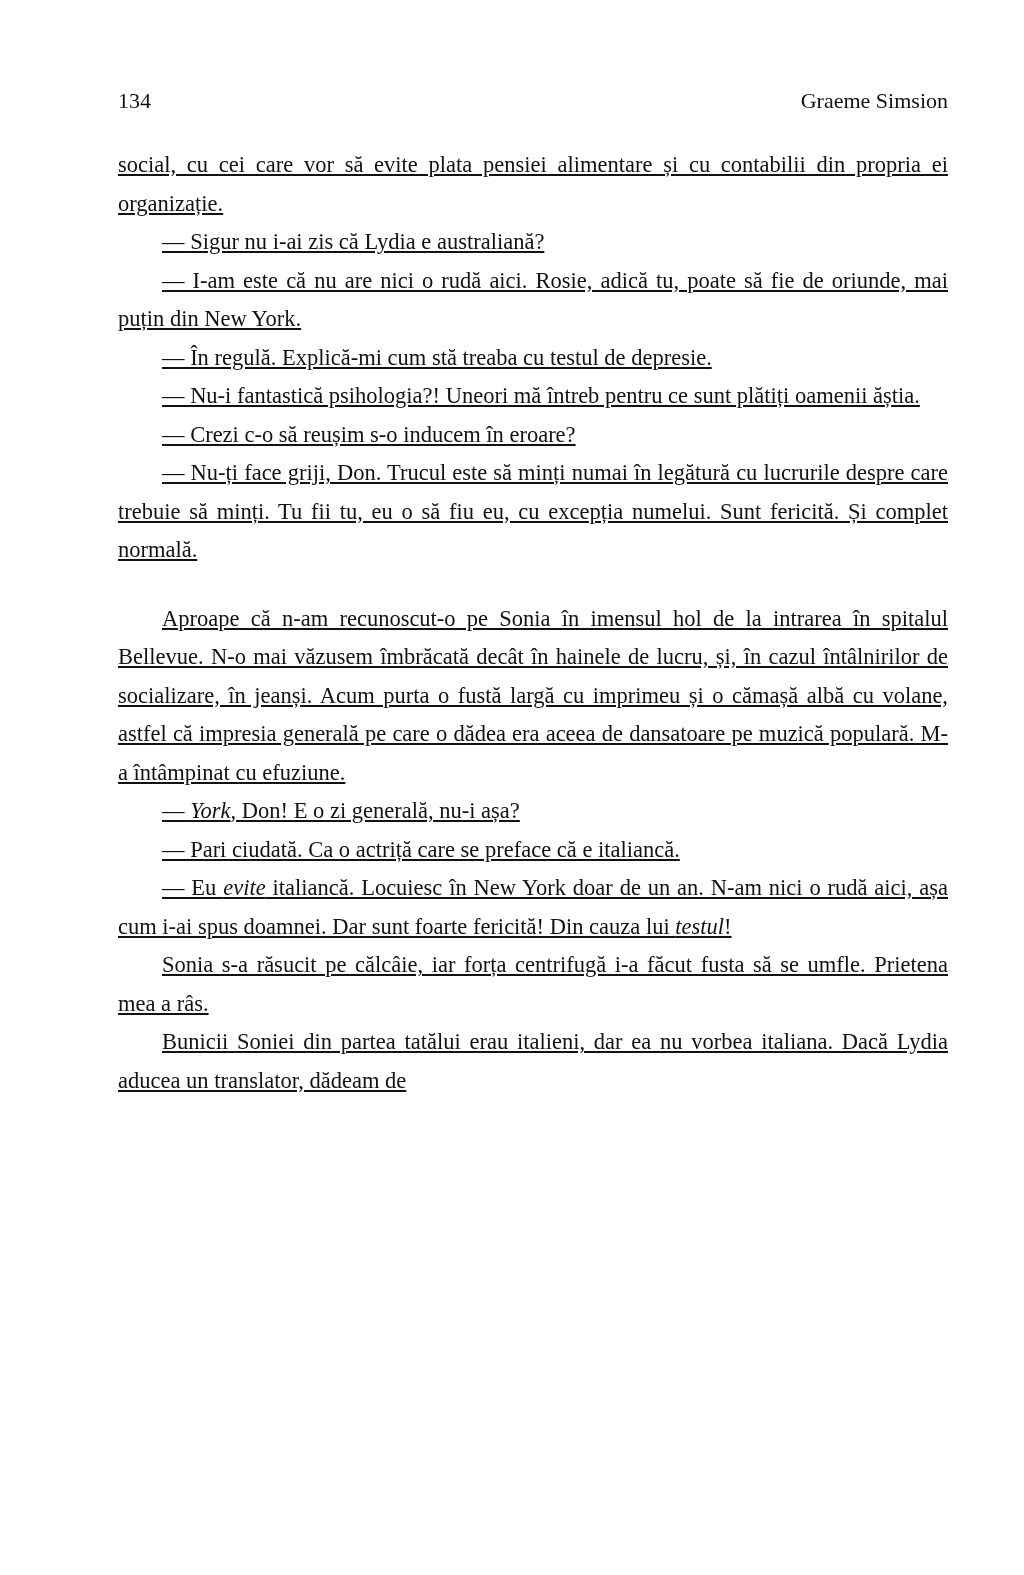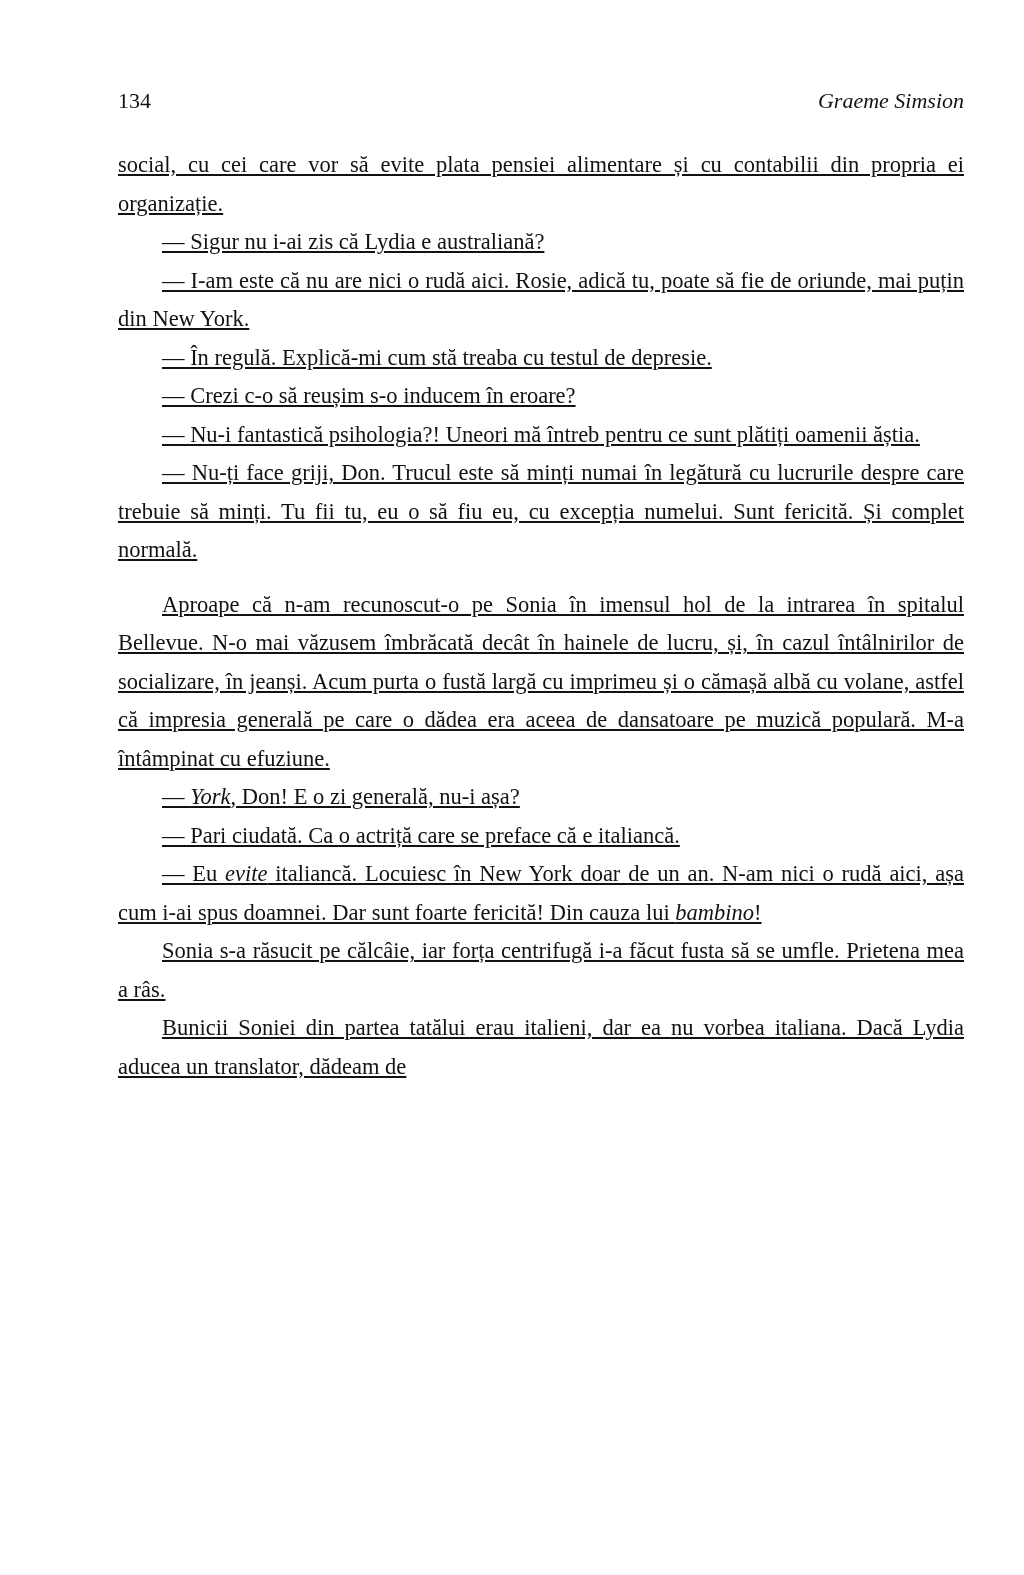--- a/index.html
+++ b/index.html
@@ -6,76 +6,75 @@
     margin: 0;
     padding: 0;
     background: #ffffff;
   }
   .page {
     position: relative;
     width: 1024px;
     height: 1575px;
     box-sizing: border-box;
     background: #ffffff;
-    padding: 88px 60px 60px 118px;
+    padding: 88px 76px 60px 118px;
     font-family: "Liberation Serif", "DejaVu Serif", serif;
     color: #121212;
     overflow: hidden;
   }
   .page-header {
     display: flex;
     justify-content: space-between;
     align-items: baseline;
     font-size: 22px;
     margin-bottom: 32px;
   }
   .page-number {
     font-style: normal;
   }
   .author-name {
-    font-style: italic;
     text-align: center;
   }
   .page-body {
     text-align: justify;
     text-decoration: underline;
   }
   .para {
     margin: 0;
     font-size: 22.5px;
     line-height: 38.5px;
     text-align: justify;
     text-justify: inter-word;
   }
   .para.indent {
     text-indent: 44px;
   }
   .para.gap {
-    margin-top: 16px;
+    margin-top: 30px;
   }
   .para em {
     font-style: italic;
   }
 </style>
 </head>
 <body>
 
 <div class="page">
   <div class="page-header">
     <span class="page-number">134</span>
     <span class="author-name">Graeme Simsion</span>
   </div>
   <div class="page-body">
       <p class="para"><span>social, cu cei care vor să evite plata pensiei alimentare și cu contabilii din propria ei organizație.</span></p>
       <p class="para indent"><span>— Sigur nu i-ai zis că Lydia e australiană?</span></p>
       <p class="para indent"><span>— I-am este că nu are nici o rudă aici. Rosie, adică tu, poate să fie de oriunde, mai puțin din New York.</span></p>
       <p class="para indent"><span>— În regulă. Explică-mi cum stă treaba cu testul de depresie.</span></p>
+      <p class="para indent"><span>— Nu-i fantastică psihologia?! Uneori mă întreb pentru ce sunt plătiți oamenii ăștia.</span></p>
       <p class="para indent"><span>— Crezi c-o să reușim s-o inducem în eroare?</span></p>
-      <p class="para indent"><span>— Nu-i fantastică psihologia?! Uneori mă întreb pentru ce sunt plătiți oamenii ăștia.</span></p>
       <p class="para indent"><span>— Nu-ți face griji, Don. Trucul este să minți numai în legătură cu lucrurile despre care trebuie să minți. Tu fii tu, eu o să fiu eu, cu excepția numelui. Sunt fericită. Și complet normală.</span></p>
       <p class="para indent gap"><span>Aproape că n-am recunoscut-o pe Sonia în imensul hol de la intrarea în spitalul Bellevue. N-o mai văzusem îmbrăcată decât în hainele de lucru, și, în cazul întâlnirilor de socializare, în jeanși. Acum purta o fustă largă cu imprimeu și o cămașă albă cu volane, astfel că impresia generală pe care o dădea era aceea de dansatoare pe muzică populară. M-a întâmpinat cu efuziune.</span></p>
       <p class="para indent"><span>— </span><em>York</em><span>, Don! E o zi generală, nu-i așa?</span></p>
       <p class="para indent"><span>— Pari ciudată. Ca o actriță care se preface că e italiancă.</span></p>
-      <p class="para indent"><span>— Eu </span><em>evite</em><span> italiancă. Locuiesc în New York doar de un an. N-am nici o rudă aici, așa cum i-ai spus doamnei. Dar sunt foarte fericită! Din cauza lui </span><em>bambino</em><span>!</span></p>
+      <p class="para indent"><span>— Eu </span><em>evite</em><span> italiancă. Locuiesc în New York doar de un an. N-am nici o rudă aici, așa cum i-ai spus doamnei. Dar sunt foarte fericită! Din cauza lui </span><em>testul</em><span>!</span></p>
       <p class="para indent"><span>Sonia s-a răsucit pe călcâie, iar forța centrifugă i-a făcut fusta să se umfle. Prietena mea a râs.</span></p>
       <p class="para indent"><span>Bunicii Soniei din partea tatălui erau italieni, dar ea nu vorbea italiana. Dacă Lydia aducea un translator, dădeam de</span></p>
     </div>
 </div>
 
 </body></html>

